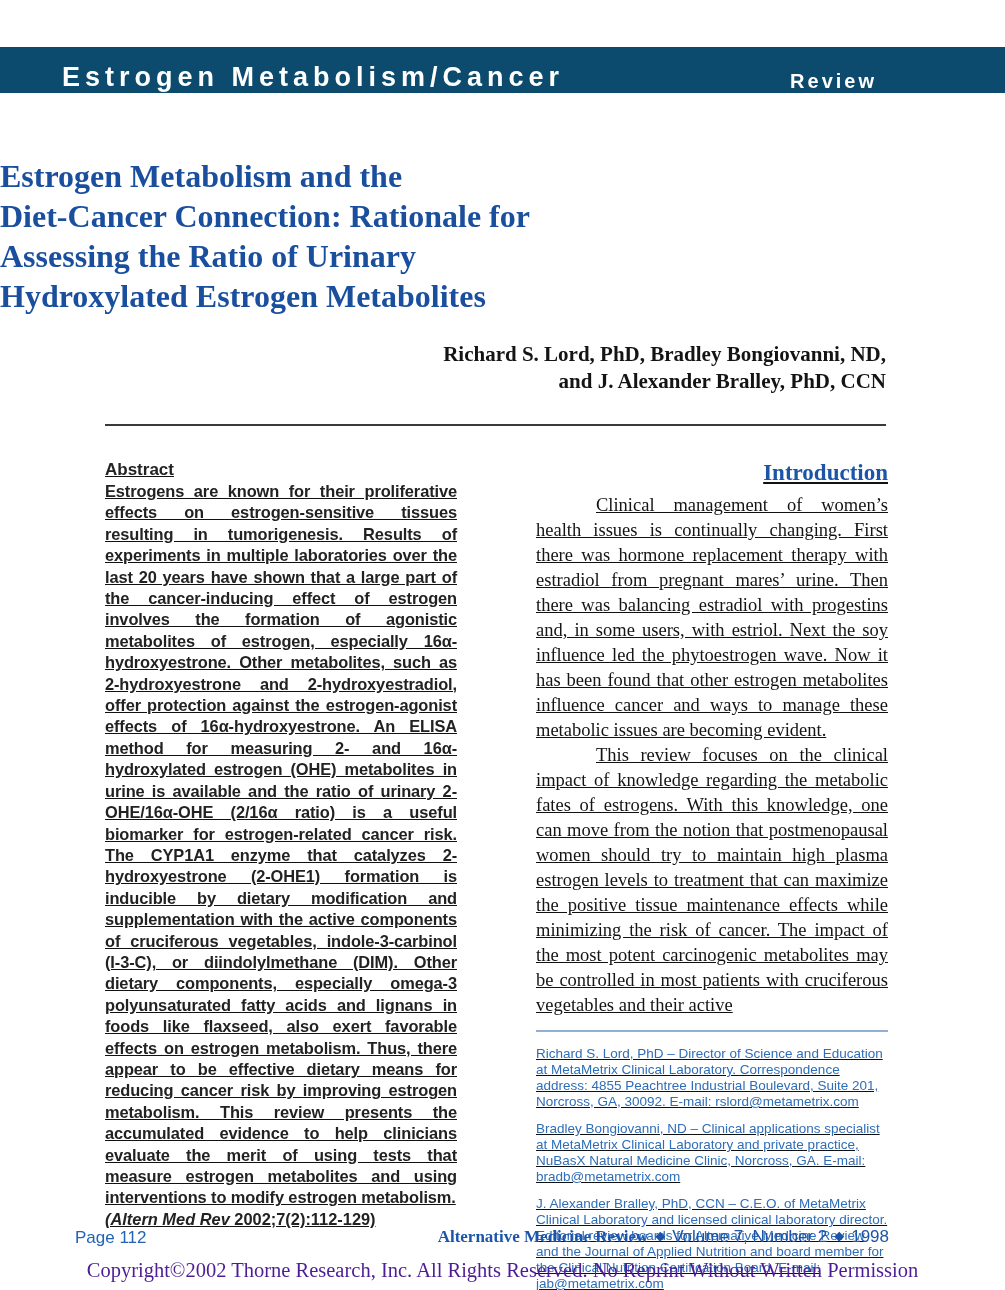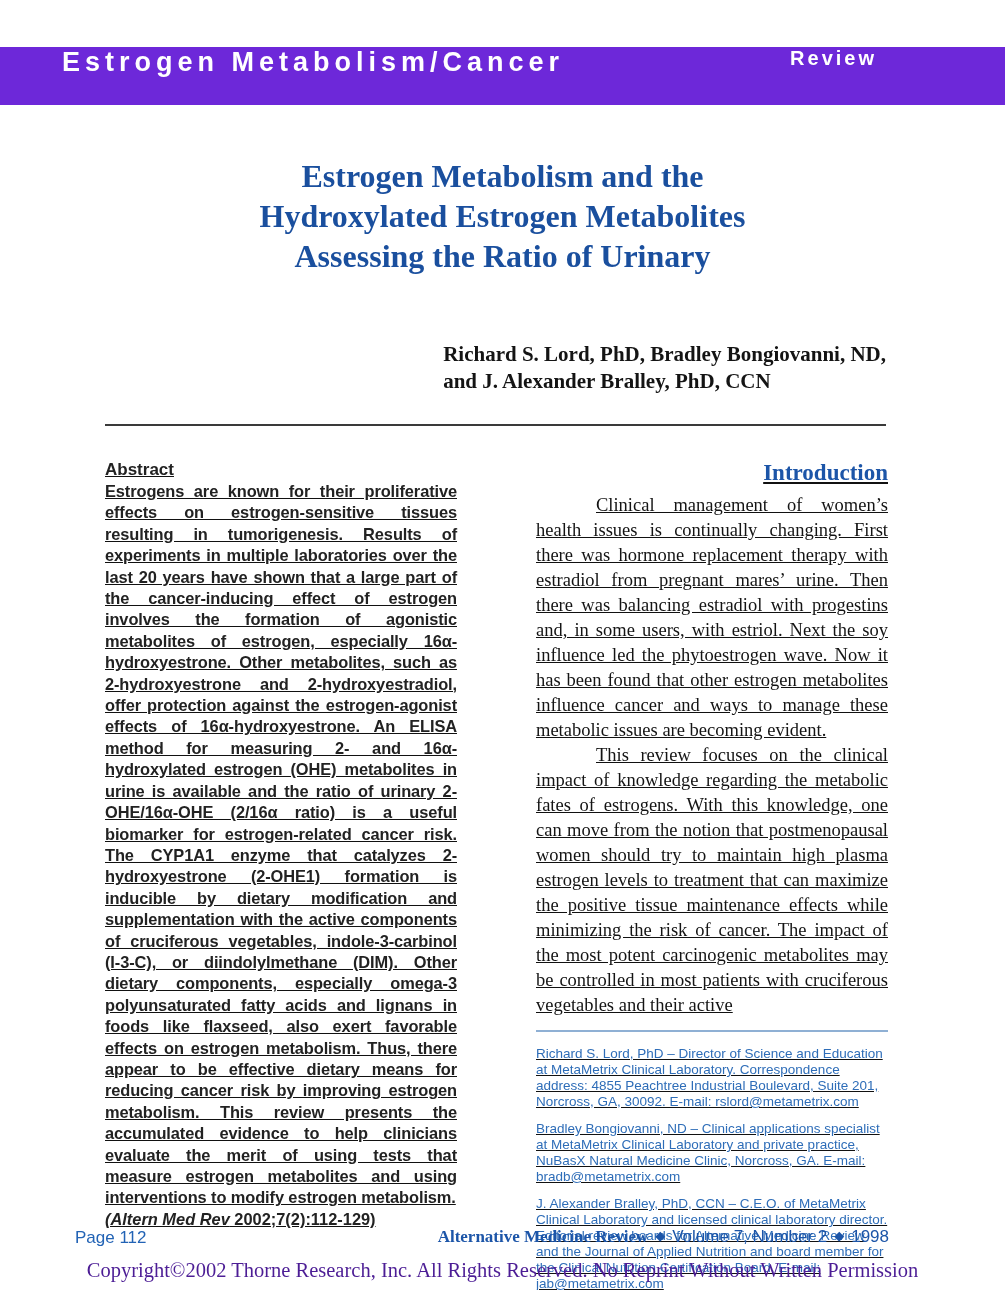--- a/index.html
+++ b/index.html
@@ -2,38 +2,38 @@
 <html><head>
 <meta charset="utf-8">
 <style>
   html,body{margin:0;padding:0;}
   body{
     width:1005px;height:1290px;background:#ffffff;position:relative;
     font-family:"Liberation Serif", serif;color:#111;
     -webkit-font-smoothing:antialiased;
   }
   .topbar{
-    position:absolute;top:47px;left:0;width:1005px;height:58px;
-    background:#6d28d9;display:flex;align-items:flex-start;
+    position:absolute;top:47px;left:0;width:1005px;height:46px;
+    background:#0c4a6e;display:flex;align-items:flex-end;
   }
   .topbar-title{
     color:#fff;font-family:"Liberation Sans",sans-serif;font-weight:bold;
     font-size:27px;letter-spacing:5px;margin-left:62px;white-space:nowrap;
   }
   .topbar-badge{
     color:#fff;font-family:"Liberation Sans",sans-serif;font-weight:bold;
     font-size:20px;letter-spacing:3px;margin-left:auto;margin-right:128px;
   }
   .article-title{
     position:absolute;top:156px;left:0;width:1005px;margin:0;
-    text-align:center;color:#1A4F9E;font-weight:bold;
+    color:#1A4F9E;font-weight:bold;
     font-size:32px;line-height:40px;font-family:"Liberation Serif",serif;
   }
   .authors{
-    position:absolute;top:341px;right:119px;text-align:left;
+    position:absolute;top:341px;right:119px;text-align:right;
     font-weight:bold;font-size:21px;line-height:27px;color:#141414;
   }
   .title-divider{
     position:absolute;top:424px;left:105px;width:781px;
     border:none;border-top:2px solid #3a3a3a;margin:0;
   }
   .columns{
     position:absolute;top:460px;left:105px;width:783px;
     display:flex;gap:79px;text-decoration:underline;
   }
@@ -80,22 +80,23 @@
 
 <div class="page">
 
   <header class="topbar">
     <span class="topbar-title">Estrogen Metabolism/Cancer</span>
     <span class="topbar-badge">Review</span>
   </header>
 
   <h1 class="article-title">
     <span style="display:block">Estrogen Metabolism and the</span>
+    <span style="display:block">Diet-Cancer Connection: Rationale for</span>
+    <span style="display:block">Assessing the Ratio of Urinary</span>
     <span style="display:block">Hydroxylated Estrogen Metabolites</span>
-    <span style="display:block">Assessing the Ratio of Urinary</span>
   </h1>
 
   <div class="authors">
     <div>Richard S. Lord, PhD, Bradley Bongiovanni, ND,</div>
     <div>and J. Alexander Bralley, PhD, CCN</div>
   </div>
 
   <hr class="title-divider">
 
   <div class="columns">

